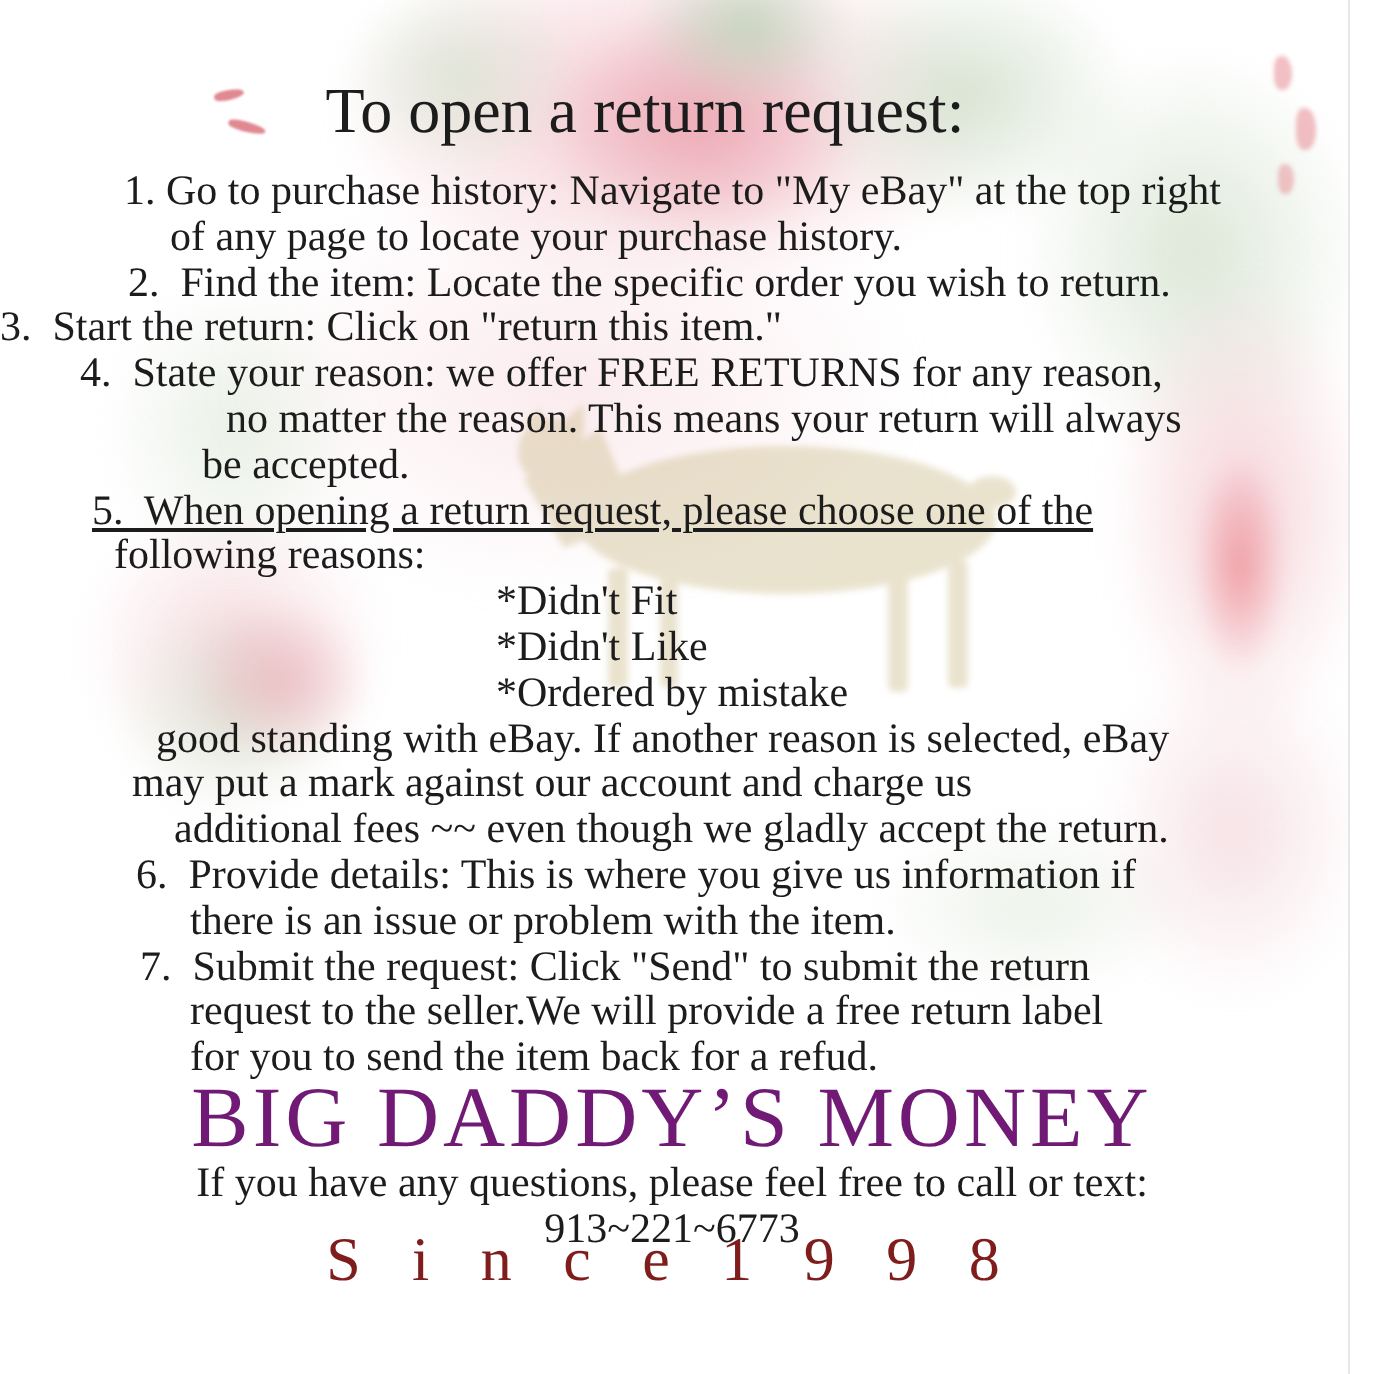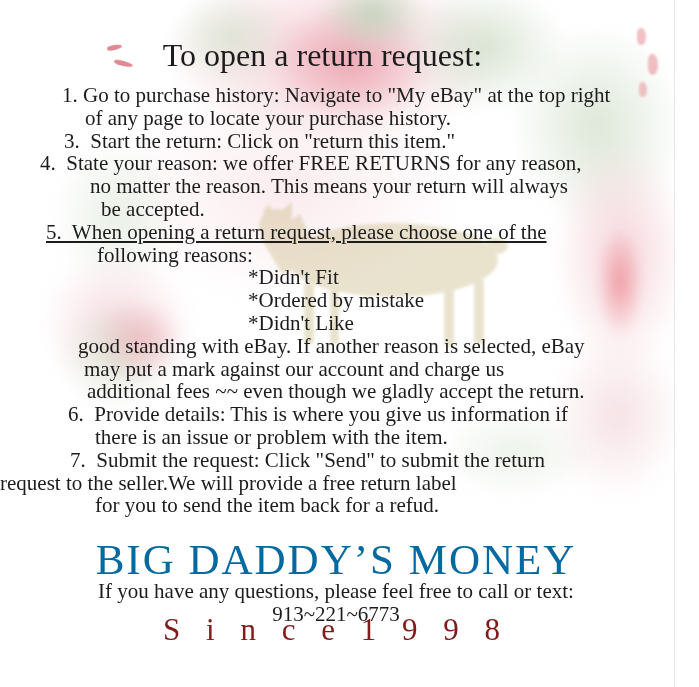--- a/index.html
+++ b/index.html
@@ -34,21 +34,21 @@
 
   .speck{position:absolute;border-radius:40% 60% 55% 45%;background:rgba(214,92,102,.72);filter:blur(.6px);}
   .sp1{left:107px;top:45px;width:15px;height:5px;transform:rotate(-12deg);}
   .sp2{left:114px;top:61px;width:19px;height:5px;transform:rotate(14deg);}
   .sp3{left:637px;top:28px;width:9px;height:17px;background:rgba(230,128,138,.5);filter:blur(1px);}
   .sp4{left:648px;top:54px;width:10px;height:21px;background:rgba(230,128,138,.5);filter:blur(1px);}
   .sp5{left:639px;top:82px;width:8px;height:15px;background:rgba(230,128,138,.45);filter:blur(1px);}
 
   .deer{position:absolute;left:248px;top:202px;opacity:.42;filter:blur(1.6px);}
 
-  .watermark{position:absolute;left:0;width:672px;text-align:center;color:#0369a1;z-index:1;white-space:nowrap;}
+  .watermark{position:absolute;left:0;width:672px;text-align:center;color:#701a75;z-index:1;white-space:nowrap;}
   .wm-brand{top:538px;font-size:43px;line-height:44px;letter-spacing:2px;}
   .wm-since{top:613px;font-size:31px;line-height:34px;letter-spacing:9px;color:#7f1d1d;}
 
   .title{
     position:absolute;top:34px;left:0;width:645px;margin:0;
     text-align:center;font-size:32px;line-height:42px;font-weight:400;
     z-index:2;
   }
   .body-text{position:absolute;top:84px;left:0;width:675px;z-index:2;}
   .line{height:22.8px;line-height:22.8px;font-size:21px;white-space:pre;}
@@ -97,36 +97,37 @@
     </svg>
 
     <div class="watermark wm-brand">BIG DADDY’S MONEY</div>
     <div class="watermark wm-since">S i n c e   1 9 9 8</div>
 
     <h1 class="title">To open a return request:</h1>
 
     <div class="body-text" id="body-lines">
         <div class="line" style="padding-left: 62px;">1. Go to purchase history: Navigate to "My eBay" at the top right</div>
         <div class="line" style="padding-left: 85px;">of any page to locate your purchase history.</div>
-        <div class="line" style="padding-left: 64px;">3.  Start the return: Click on "return this item."</div>
+        <div class="line" style="padding-left: 64px;">2.  Find the item: Locate the specific order you wish to return.</div>
+        <div class="line" style="">3.  Start the return: Click on "return this item."</div>
         <div class="line" style="padding-left: 40px;">4.  State your reason: we offer FREE RETURNS for any reason,</div>
-        <div class="line" style="padding-left: 90px;">no matter the reason. This means your return will always</div>
+        <div class="line" style="padding-left: 113px;">no matter the reason. This means your return will always</div>
         <div class="line" style="padding-left: 88px; margin-left: 13px;">be accepted.</div>
         <div class="line" style="padding-left: 46px; text-decoration: underline;">5.  When opening a return request, please choose one of the</div>
-        <div class="line" style="padding-left: 97px;">following reasons:</div>
+        <div class="line" style="padding-left: 57px;">following reasons:</div>
         <div class="line" style="padding-left: 248px;">*Didn't Fit</div>
+        <div class="line" style="padding-left: 248px;">*Didn't Like</div>
         <div class="line" style="padding-left: 248px;">*Ordered by mistake</div>
-        <div class="line" style="padding-left: 248px;">*Didn't Like</div>
         <div class="line" style="padding-left: 78px;">good standing with eBay. If another reason is selected, eBay</div>
-        <div class="line" style="padding-left: 84px;">may put a mark against our account and charge us</div>
+        <div class="line" style="padding-left: 66px;">may put a mark against our account and charge us</div>
         <div class="line" style="padding-left: 87px;">additional fees ~~ even though we gladly accept the return.</div>
         <div class="line" style="padding-left: 68px;">6.  Provide details: This is where you give us information if</div>
         <div class="line" style="padding-left: 95px;">there is an issue or problem with the item.</div>
         <div class="line" style="padding-left: 70px;">7.  Submit the request: Click "Send" to submit the return</div>
-        <div class="line" style="">request to the seller.We will provide a free return label</div>
+        <div class="line" style="padding-left: 95px;">request to the seller.We will provide a free return label</div>
         <div class="line" style="padding-left: 95px;">for you to send the item back for a refud.</div>
       </div>
 
     <div class="footer">
       <div>If you have any questions, please feel free to call or text:</div>
       <div>913~221~6773</div>
     </div>
 
   </div>
   <div class="edge-line"></div>

